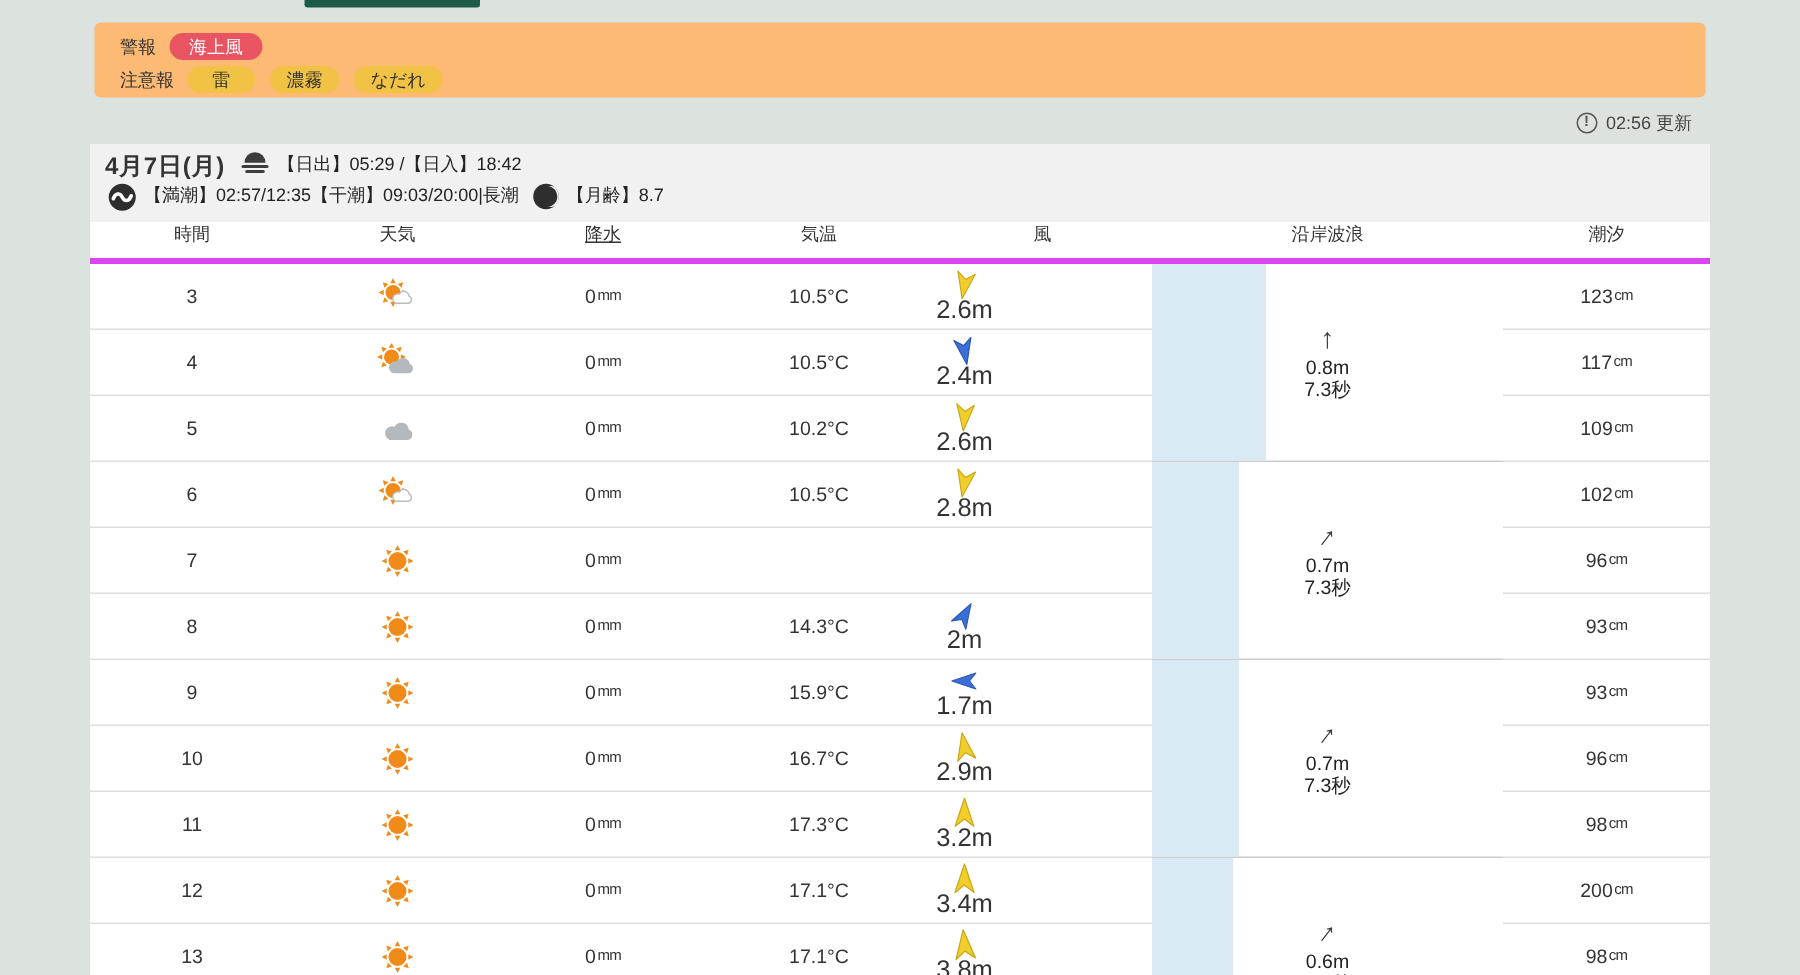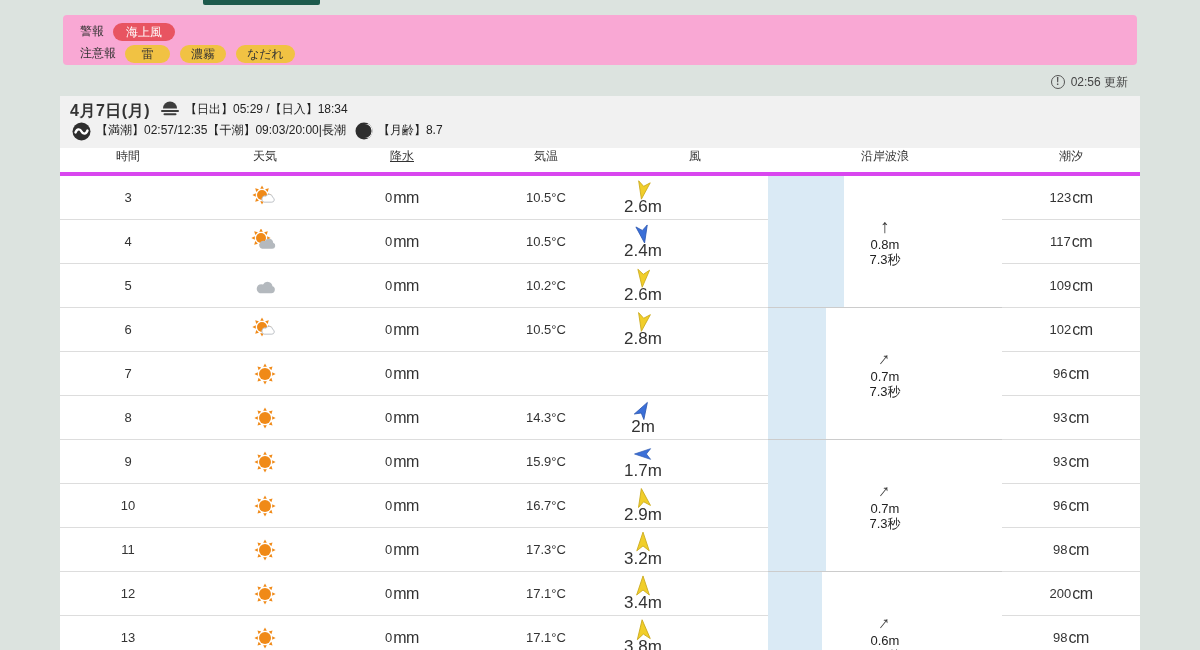--- a/index.html
+++ b/index.html
@@ -4,21 +4,21 @@
 <style>
   html,body{margin:0;padding:0}
   body{
     width:1200px;height:650px;overflow:hidden;
     background:#dce3df;color:#333;
     font-family:"Liberation Sans","DejaVu Sans",sans-serif;
   }
   .page{position:relative;width:1200px;height:650px}
   .tab-remnant{position:absolute;left:203px;top:0;width:117px;height:5px;background:#1d5a4c;border-radius:0 0 2px 2px}
   
-  .alert-box{position:absolute;left:63px;top:15px;width:1074px;height:50px;background:#f9a8d4;border-radius:4px;box-sizing:border-box;padding:7px 0 0 17px}
+  .alert-box{position:absolute;left:63px;top:15px;width:1074px;height:50px;background:#fdba74;border-radius:4px;box-sizing:border-box;padding:7px 0 0 17px}
   .alert-row{display:flex;align-items:center;height:18px;margin-bottom:4px}
   .alert-label{font-size:12px;color:#333;margin-right:9px}
   .pill{display:inline-block;font-size:12px;height:18px;line-height:18px;border-radius:10px;text-align:center;white-space:nowrap}
   .pill-red{background:#e85461;color:#fff;padding:0 13px;margin-right:10px}
   .pill-yellow{background:#f1c243;color:#333;padding:0 11px;min-width:23px;margin-right:10px}
   
   .update-line{position:absolute;top:74px;right:72px;height:16px;display:flex;align-items:center;gap:6px;font-size:12px;color:#444}
   .update-icon{width:14px;height:14px;box-sizing:border-box;border:1.5px solid #555;border-radius:50%;font-size:10px;font-weight:bold;line-height:11px;text-align:center;color:#555}
   
   .date-band{position:absolute;left:60px;top:96px;width:1080px;height:52px;background:#f1f1f1;box-sizing:border-box;padding:5px 0 0 10px}
@@ -34,21 +34,21 @@
   .row-left{display:flex;width:708px;box-sizing:border-box;border-bottom:1px solid #ddd}
   .cell{display:flex;align-items:center;justify-content:center;box-sizing:border-box}
   .c-time{width:136px;font-size:13px}
   .c-weather{width:138px}
   .c-precip{width:136px;font-size:13px}
   .c-temp{width:152px;font-size:13px}
   .c-wind{width:146px;flex-direction:column;justify-content:center;padding-right:104px}
   .wind-speed{font-size:17px;margin-top:-4px;white-space:nowrap}
   .c-wavespacer{width:234px}
   .c-tide{width:138px;font-size:13px;border-bottom:1px solid #ddd}
-  .unit{font-size:16px;letter-spacing:-0.5px;margin-left:1px}
+  .unit{font-size:10px;letter-spacing:-0.5px;margin-left:1px}
   
   .wave-col{position:absolute;left:708px;top:28px;width:234px;height:474px}
   .wave-group{position:relative;height:132px;box-sizing:border-box;border-bottom:1px solid #ccc;display:flex;align-items:center;justify-content:center}
   .wave-bar{position:absolute;left:0;top:0;bottom:0;background:#daeaf5}
   .wave-info{position:relative;display:flex;flex-direction:column;align-items:center;line-height:15px;font-size:13px;color:#222}
   .wave-arrow{font-size:19px;font-weight:bold;color:#3c3c3c;height:21px;line-height:21px;display:inline-block}
 </style>
 </head>
 <body>
 
@@ -75,21 +75,21 @@
   <div class="date-band">
     <div class="d-line">
       <span class="date-title">4月7日(月)</span>
       <span class="d-icon">
         <svg width="20" height="15" viewBox="0 0 20 15">
           <path d="M3,7.5 A7,7 0 0 1 17,7.5 Z" fill="#3d3d3d"></path>
           <rect x="1" y="9" width="18" height="2" rx="1" fill="#3d3d3d"></rect>
           <rect x="3.5" y="12.3" width="13" height="2" rx="1" fill="#3d3d3d"></rect>
         </svg>
       </span>
-      <span class="d-text">【日出】05:29 /【日入】18:34</span>
+      <span class="d-text">【日出】05:29 /【日入】18:42</span>
     </div>
     <div class="d-line">
       <span class="d-icon" style="margin-left:2px">
         <svg width="19" height="19" viewBox="0 0 19 19">
           <circle cx="9.5" cy="9.5" r="9" fill="#2e2e2e"></circle>
           <path d="M3.5,10.5 C5,6.5 8,6.5 9.5,9.5 C11,12.5 14,12.5 15.5,8.5" stroke="#ffffff" stroke-width="2.4" fill="none" stroke-linecap="round"></path>
         </svg>
       </span>
       <span class="d-text">【満潮】02:57/12:35【干潮】09:03/20:00|長潮</span>
       <span class="d-icon" style="margin-left:4px">

